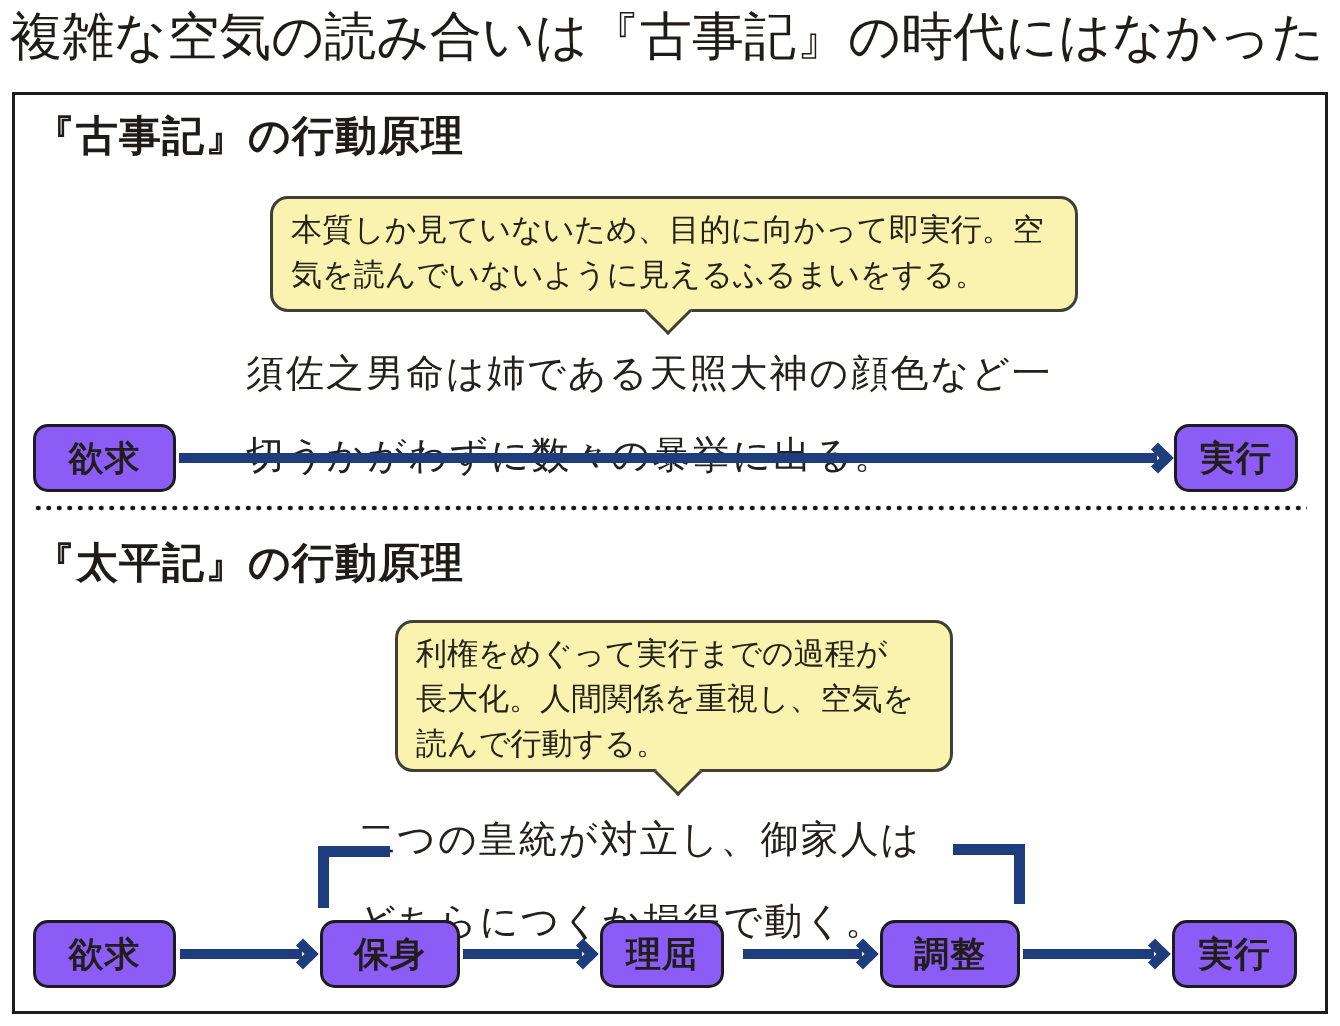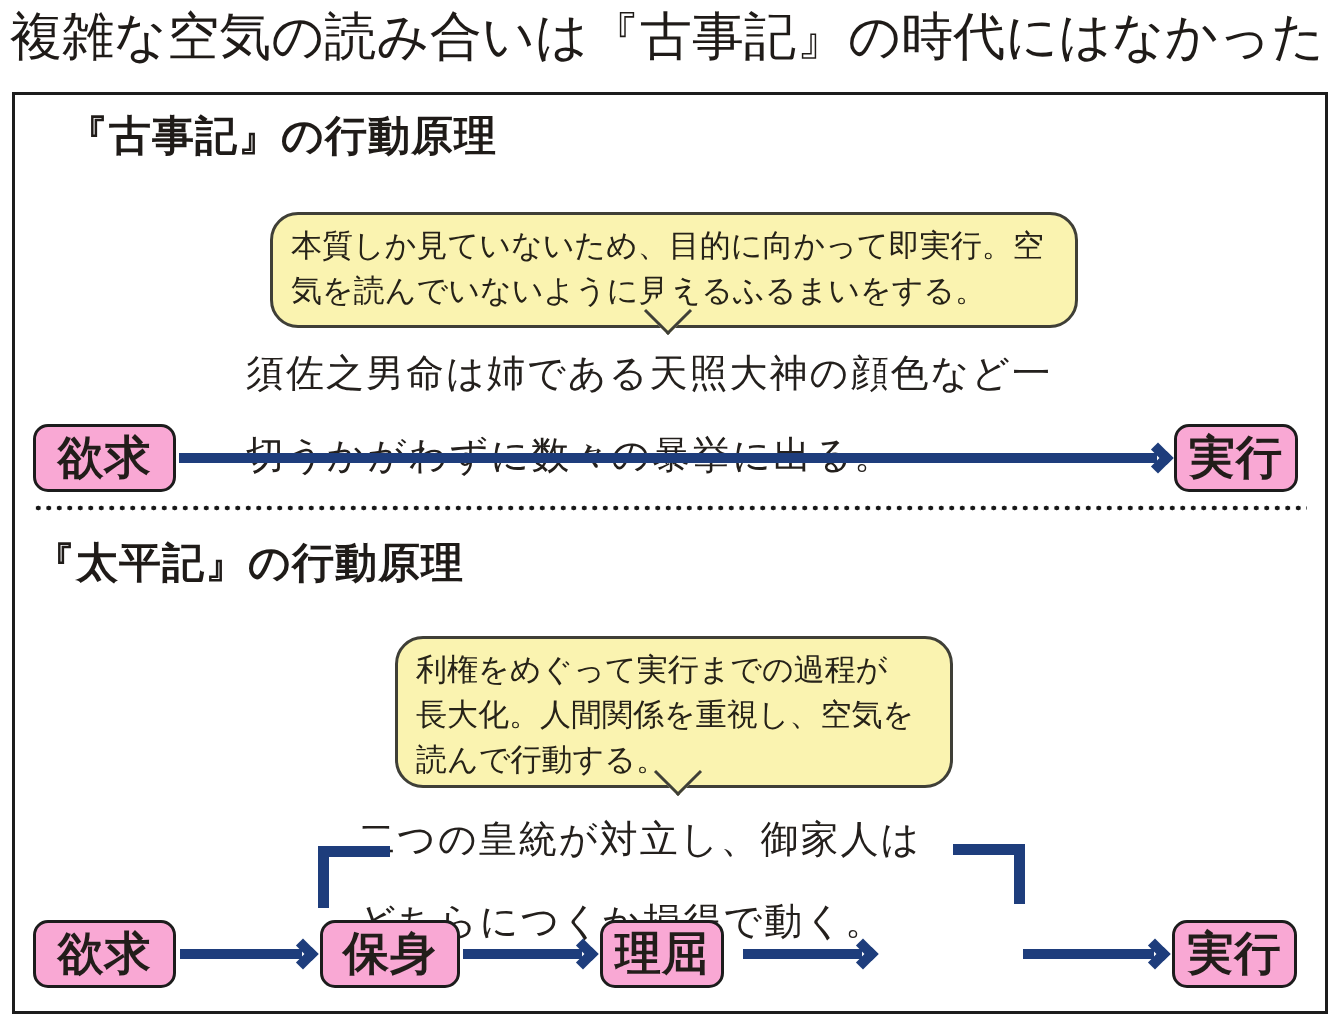--- a/index.html
+++ b/index.html
@@ -20,26 +20,26 @@
 
   .frame{
     position:absolute;left:12px;top:92px;width:1316px;height:922px;
     border:3px solid #1c1c1c;background:#fff;
   }
 
   .section-heading{
     position:absolute;font-size:42px;font-weight:900;color:var(--ink);
     letter-spacing:1px;white-space:nowrap;
   }
-  .heading-1{left:33px;top:108px;margin-left:33px;}
+  .heading-1{left:33px;top:108px;}
   .heading-2{left:33px;top:535px;}
 
   .callout{
     position:absolute;background:var(--callout-fill);
-    border:3px solid var(--callout-border);border-radius:28px;margin-top:16px;
+    border:3px solid var(--callout-border);border-radius:18px;
   }
   .callout-1{left:270px;top:196px;width:808px;height:116px;}
   .callout-2{left:395px;top:620px;width:558px;height:152px;}
   .callout-text{
     position:absolute;left:18px;top:8px;right:14px;
     font-size:31px;line-height:45px;color:#262218;
     letter-spacing:0px;white-space:pre-line;
   }
   .tail{
     position:absolute;width:34px;height:34px;background:var(--callout-fill);
@@ -51,24 +51,24 @@
   .tail-2{left:661px;top:755px;}
 
   .para{
     position:absolute;font-size:38px;line-height:82px;color:#24201d;
     letter-spacing:2px;white-space:pre-line;
   }
   .para-1{left:246px;top:332px;}
   .para-2{left:357px;top:798px;}
 
   .node{
-    position:absolute;height:68px;background:#f9a8d4;
+    position:absolute;height:68px;background:#8b5cf6;
     border:3px solid #1c1c1c;border-radius:15px;
     display:flex;align-items:center;justify-content:center;
-    font-size:46px;font-weight:900;color:#221d1a;letter-spacing:1px;
+    font-size:35px;font-weight:900;color:#221d1a;letter-spacing:1px;
     z-index:2;
   }
   .r1-a{left:33px;top:424px;width:143px;}
   .r1-b{left:1174px;top:424px;width:124px;}
   .r2-a{left:33px;top:920px;width:143px;}
   .r2-b{left:320px;top:920px;width:140px;}
   .r2-c{left:600px;top:920px;width:124px;}
   .r2-d{left:880px;top:920px;width:140px;}
   .r2-e{left:1172px;top:920px;width:125px;}
 
@@ -152,19 +152,20 @@
   <div class="node r2-b">保身</div>
   <div class="arrow arr-2">
     <div class="shaft"></div>
     <div class="head"></div>
   </div>
   <div class="node r2-c">理屈</div>
   <div class="arrow arr-3">
     <div class="shaft"></div>
     <div class="head"></div>
   </div>
+  <div class="node r2-d">調整</div>
   <div class="arrow arr-4">
     <div class="shaft"></div>
     <div class="head"></div>
   </div>
   <div class="node r2-e">実行</div>
 
 </div>
 
 </body></html>

